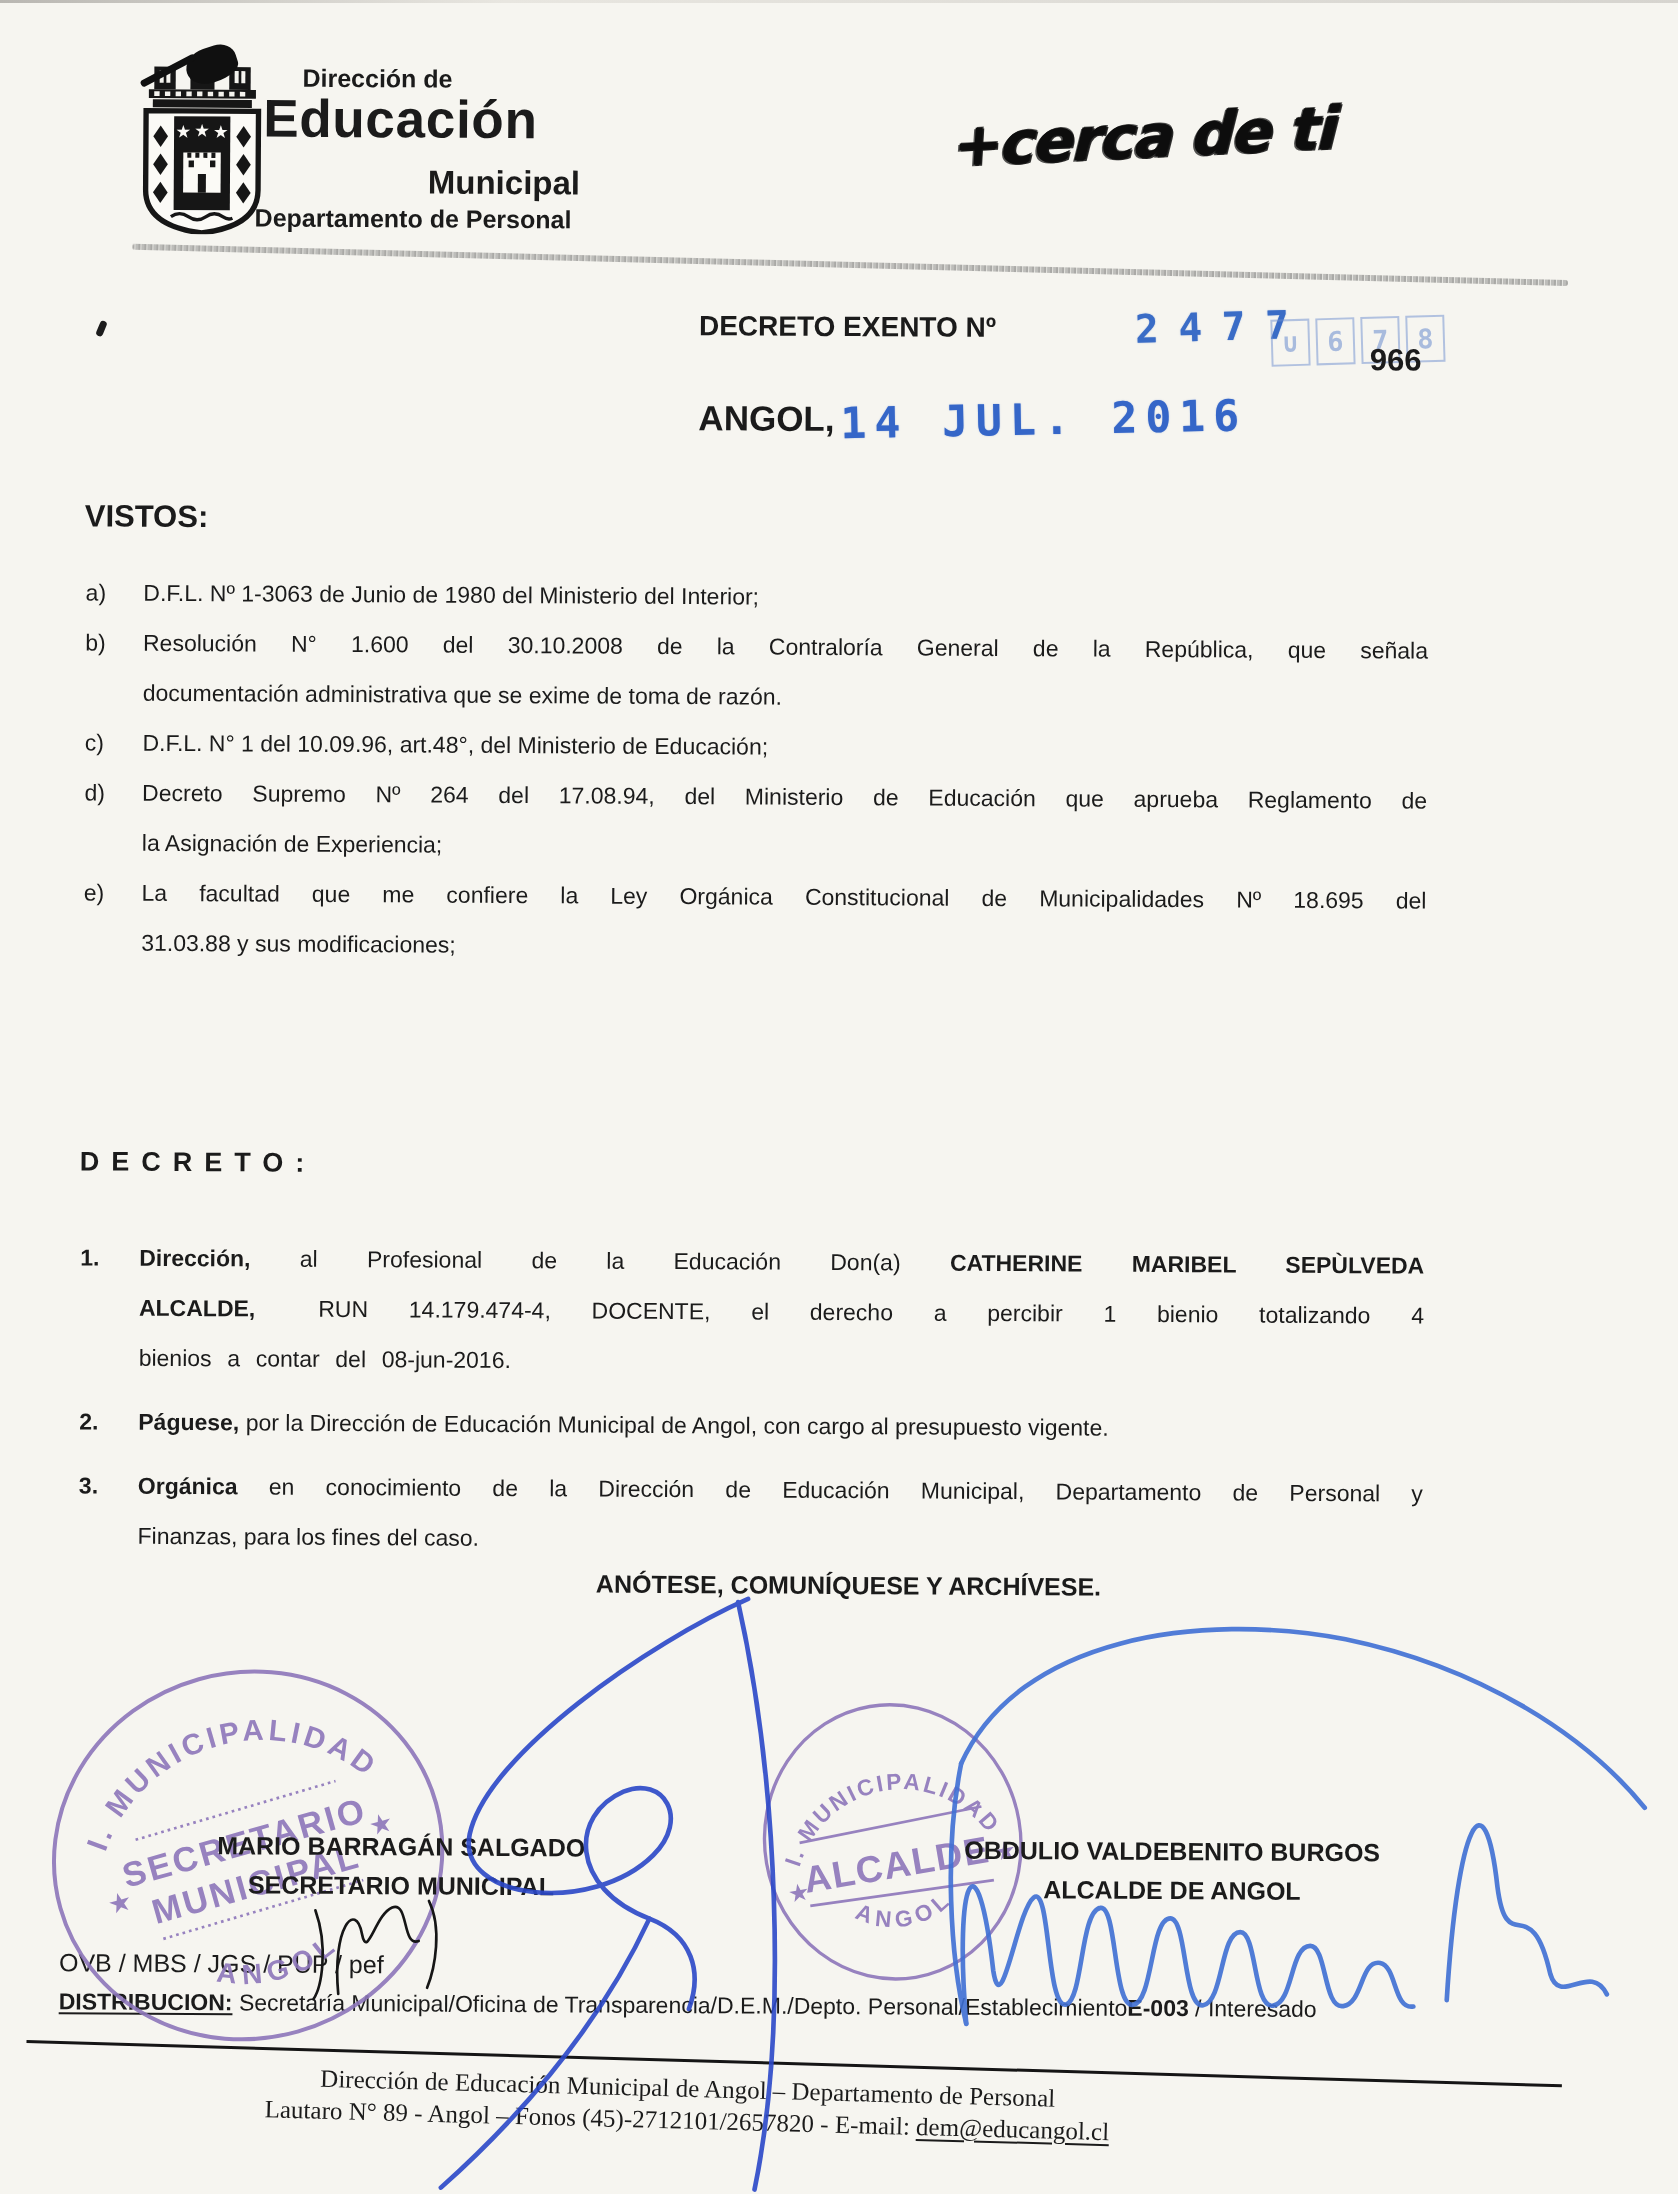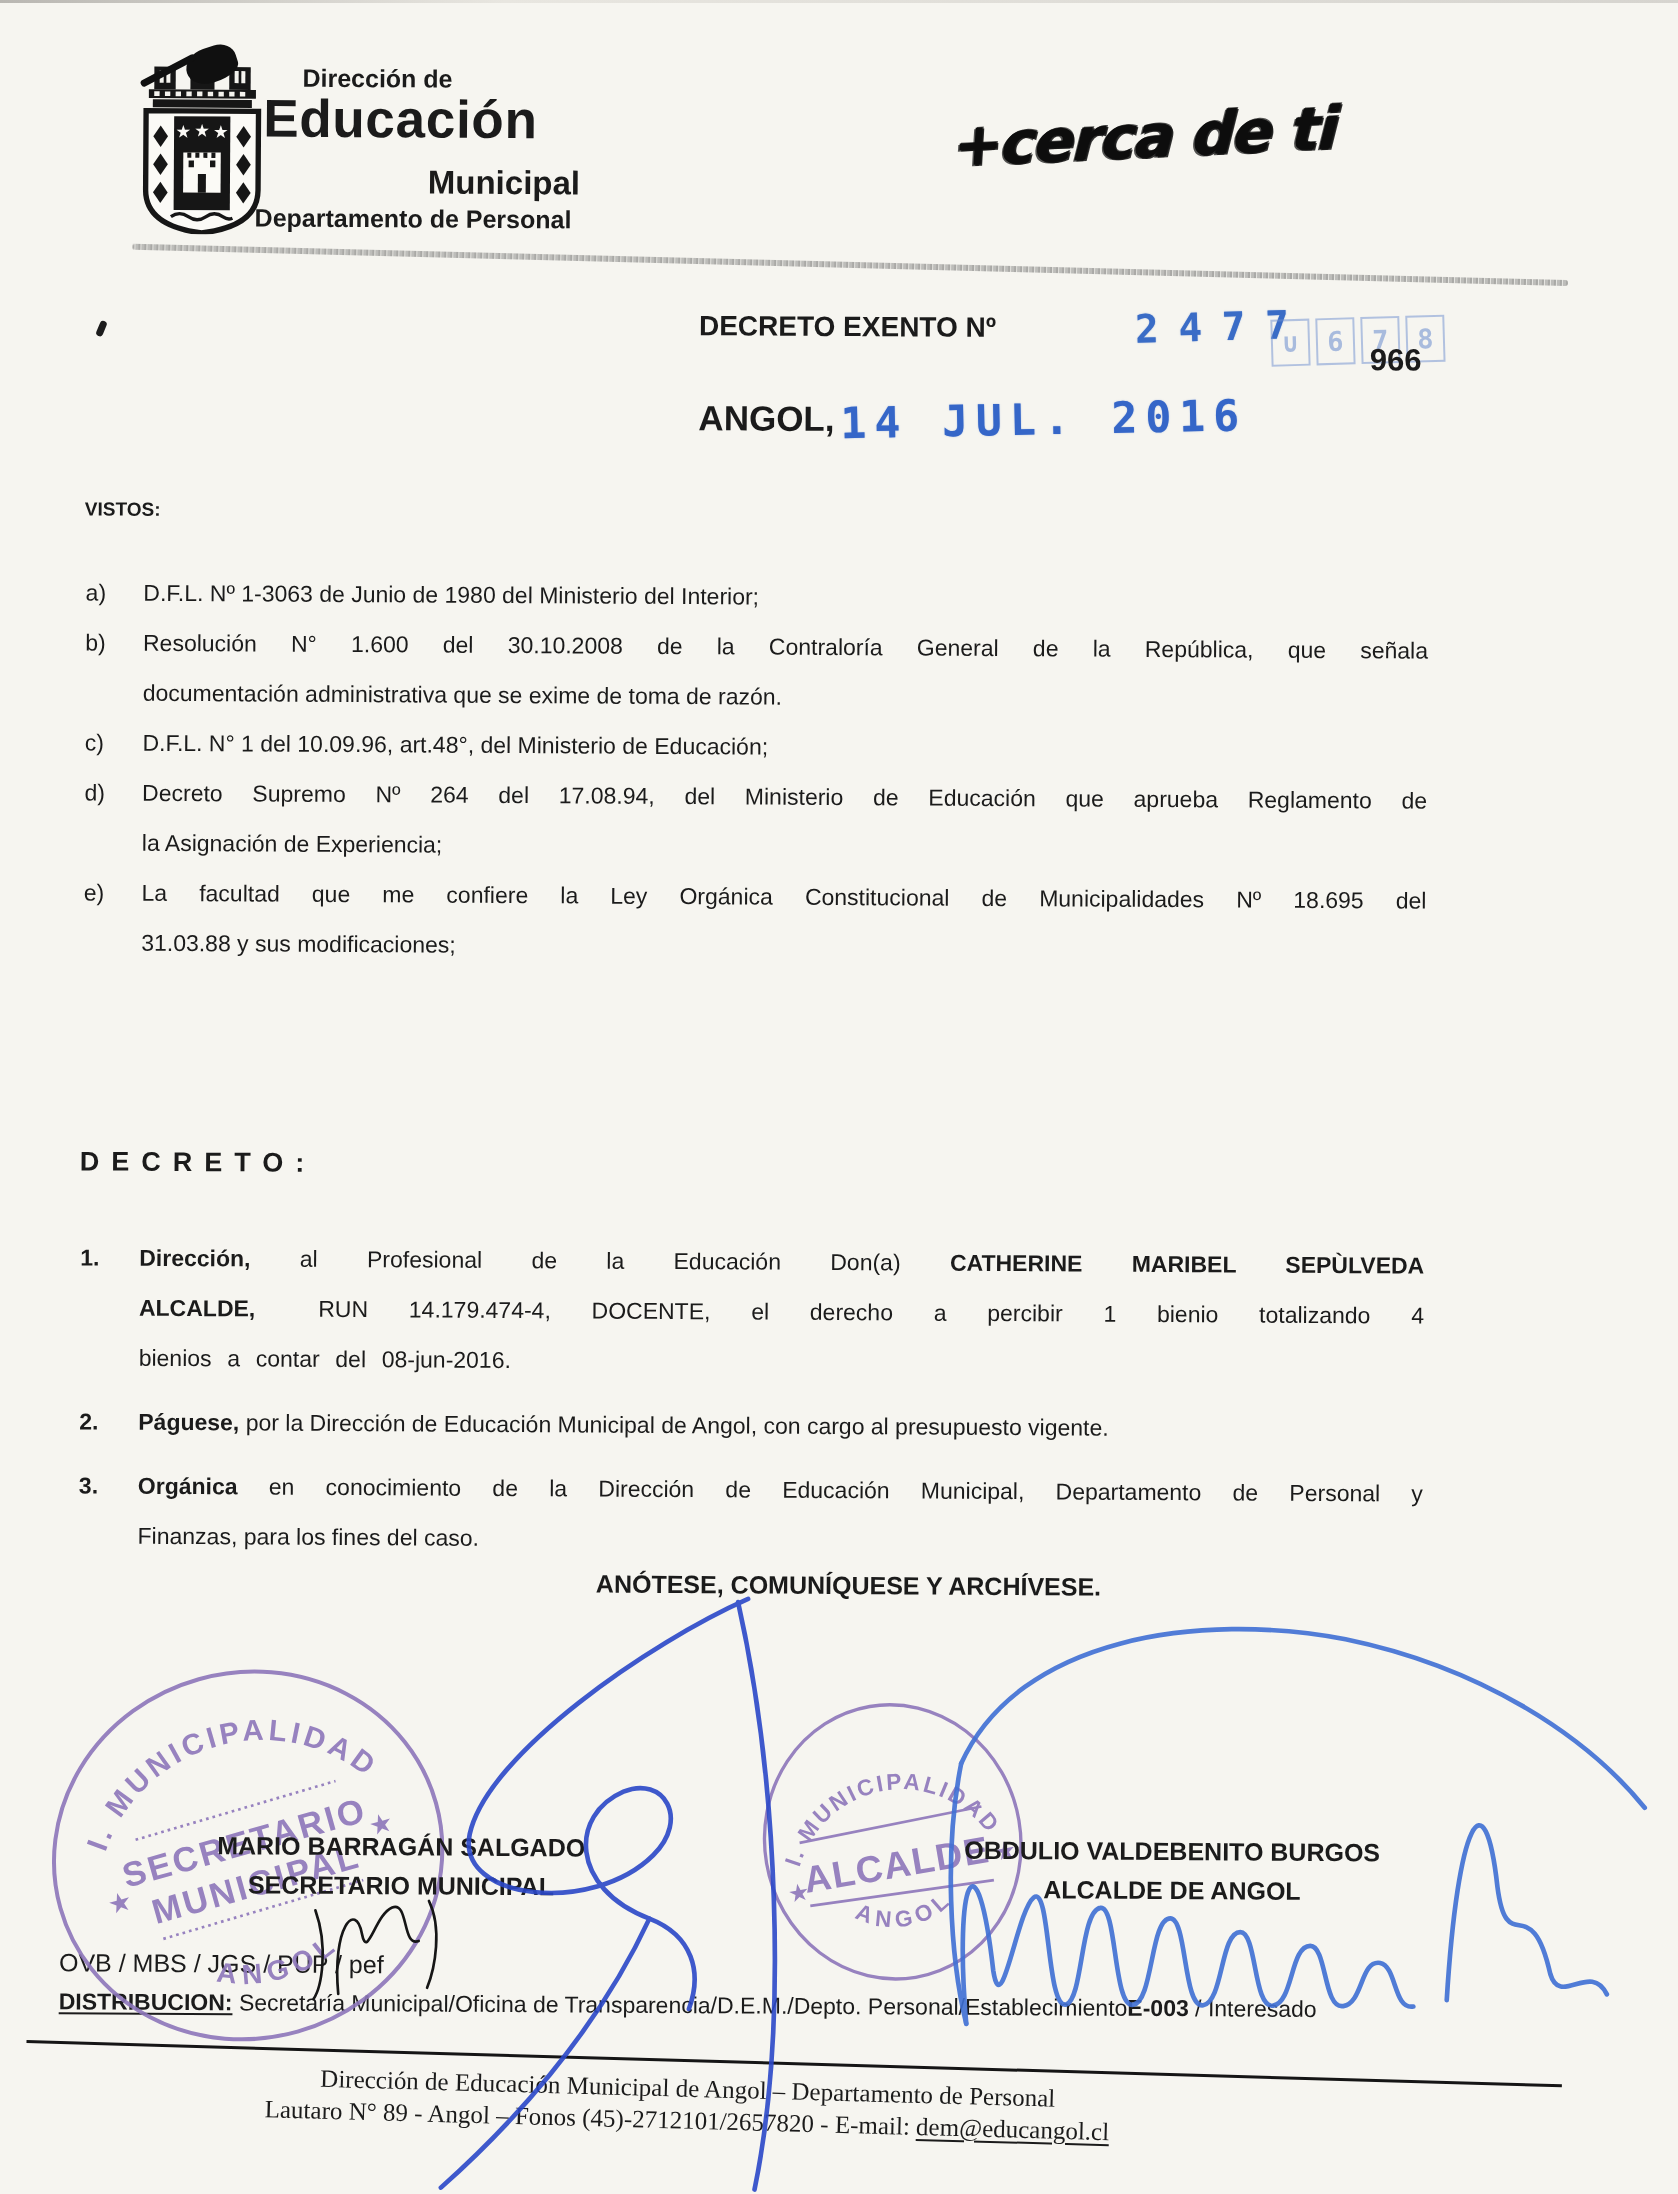--- a/index.html
+++ b/index.html
@@ -31,21 +31,21 @@
   .faint-box{width:35px;height:43px;border:2px solid #6f8fd0;color:#5d82cc;font-size:27px;
              font-weight:700;display:flex;align-items:center;justify-content:center;
              font-family:"DejaVu Sans Mono",monospace;}
   .num-print{left:1372px;top:339px;font-size:31px;font-weight:700;z-index:3;}
   .place{left:701px;top:399px;font-size:35px;font-weight:700;}
   .date-stamp{left:843px;top:393px;font-size:43px;font-weight:700;letter-spacing:8px;
               color:#3566c8;transform:rotate(-1.5deg);font-family:"DejaVu Sans Mono",monospace;
               text-shadow:0 0 1.3px rgba(53,102,200,.55);}
 
   
-  .vistos-h{left:88px;top:503px;font-size:19px;font-weight:700;}
+  .vistos-h{left:88px;top:503px;font-size:31px;font-weight:700;}
   .vlist{left:88px;top:572px;width:1344px;font-size:23px;line-height:50px;}
   .vitem{position:relative;padding-left:59px;}
   .vlabel{position:absolute;left:1.3px;top:0;}
   .jl{text-align:justify;text-align-last:justify;}
 
   
   .dech{left:87px;top:1151px;font-size:27px;font-weight:700;letter-spacing:12px;}
   .dlist{left:88px;top:1237px;width:1344px;font-size:23px;line-height:50px;}
   .ditem{position:relative;padding-left:59px;margin-bottom:14px;}
   .dnum{position:absolute;left:0;top:0;font-weight:700;}

